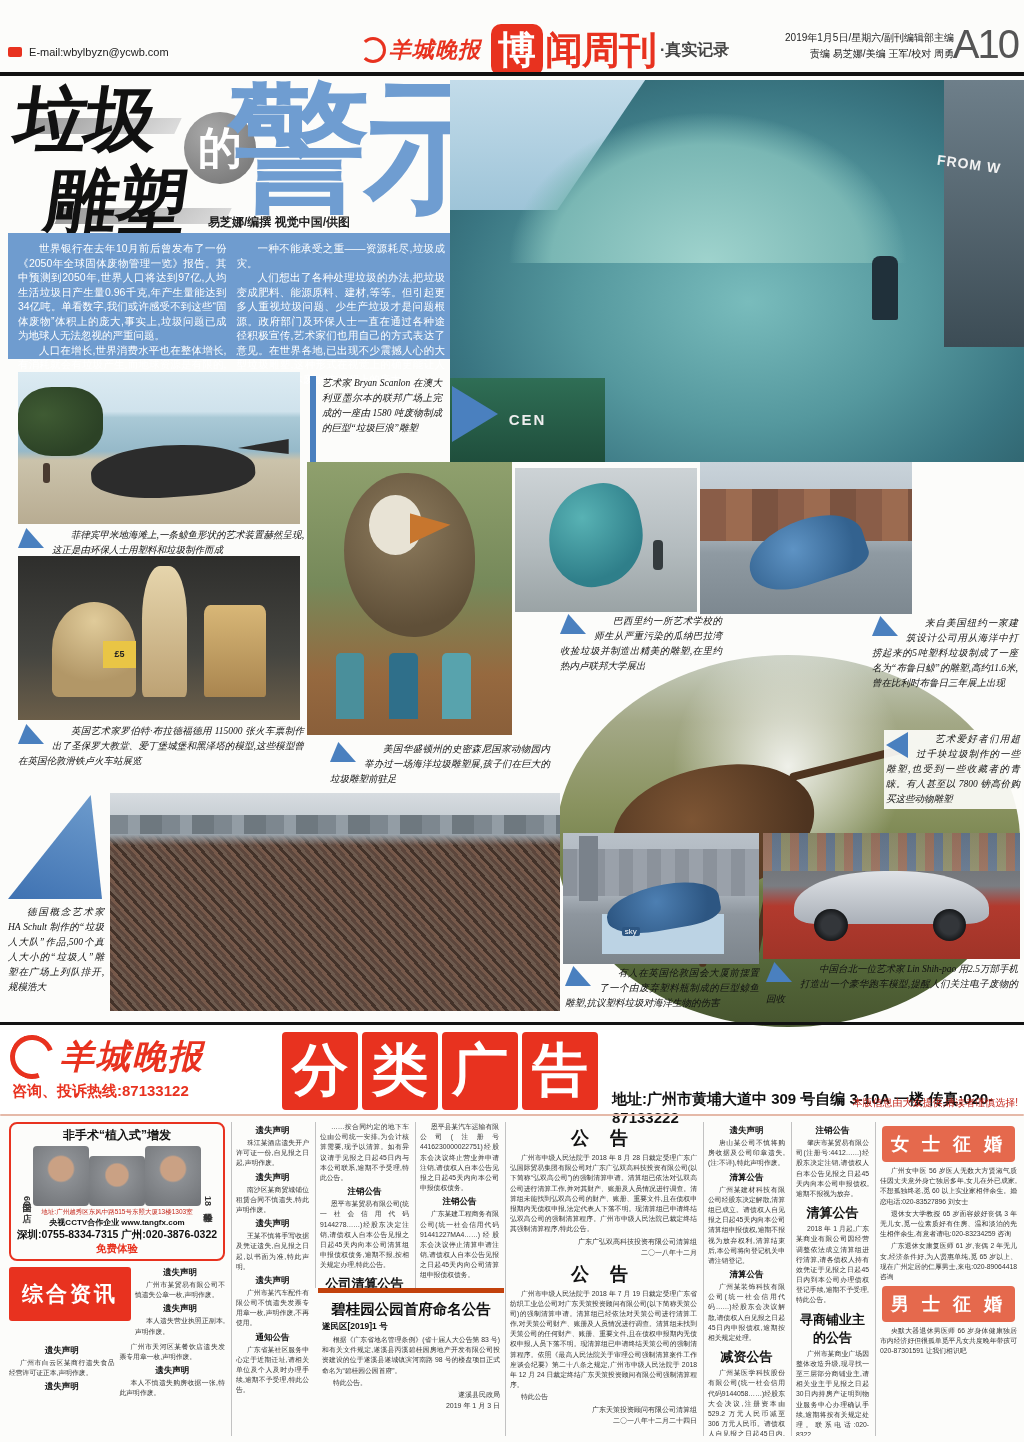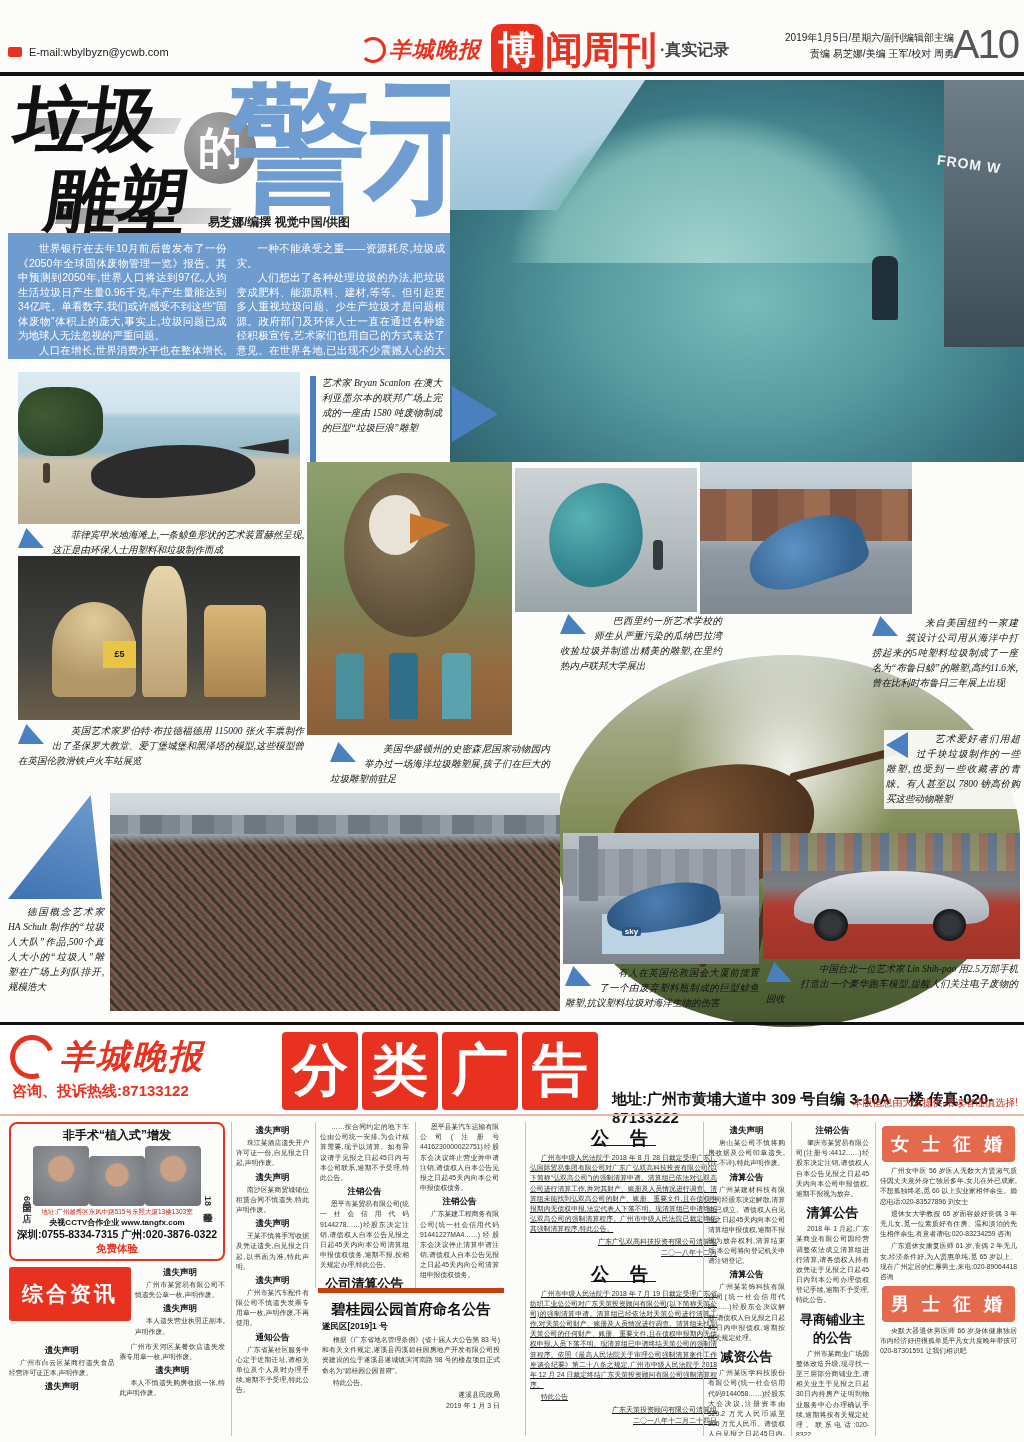--- a/index.html
+++ b/index.html
@@ -96,21 +96,21 @@
     background:
       linear-gradient(180deg,#d7dce0 0%,#c4cbd1 14%,#9aa4ac 19%,rgba(0,0,0,0) 24%),
       repeating-linear-gradient(48deg,#5c463c 0 3px,#76594a 3px 6px,#433229 6px 9px,#6d5a4e 9px 12px),
       #5c463c;}
   #ph-army .skyline{left:0;top:10%;width:100%;height:9%;background:repeating-linear-gradient(90deg,#7d878f 0 18px,#939da5 18px 30px,#6e787f 30px 52px);}
   #ph-london{left:563px;top:833px;width:196px;height:131px;background:linear-gradient(180deg,#b9c1c9 0%,#a6aeb6 48%,#8e969e 62%,#7d858c 100%);}
   #ph-london .parl{left:0;top:12%;width:100%;height:36%;background:repeating-linear-gradient(90deg,#8b929b 0 14px,#9aa1aa 14px 28px);}
   #ph-london .ben{left:8%;top:2%;width:10%;height:50%;background:#7a828b;}
   #ph-london .base{left:20%;top:62%;width:62%;height:30%;background:#bcd3e4;}
   #ph-london .whale{left:22%;top:40%;width:58%;height:34%;background:radial-gradient(circle at 45% 35%,#4d7fb2,#2d5682 75%);border-radius:65% 55% 35% 50%;transform:rotate(-10deg);}
-  #ph-london .skytag{left:30%;top:72%;color:#fff;background:#2d5682;font-size:8px;font-weight:bold;padding:0 3px;border-radius:2px;font-style:normal;}
+  #ph-london .skytag{left:30%;top:72%;color:#fff;background:#2d5682;font-size:8px;font-weight:normal;padding:0 3px;border-radius:2px;font-style:normal;}
   #ph-car{left:763px;top:833px;width:257px;height:126px;background:linear-gradient(180deg,#63666a 0%,#7a7d82 42%,#b23a2e 58%,#a03428 100%);}
   #ph-car .body{left:12%;top:30%;width:76%;height:42%;background:linear-gradient(180deg,#dfe2e6,#aab0b8);border-radius:46% 46% 12% 12%/70% 70% 20% 20%;}
   #ph-car .w1,#ph-car .w2{top:60%;width:13%;height:26%;background:radial-gradient(circle,#33363a 40%,#16181a 70%);border-radius:50%;}
   #ph-car .w1{left:20%;} #ph-car .w2{left:66%;}
   #ph-car .confetti{left:0;top:0;width:100%;height:30%;background:repeating-linear-gradient(90deg,rgba(233,120,60,.35) 0 9px,rgba(90,140,200,.3) 9px 18px,rgba(220,210,90,.3) 18px 27px);}
   .big-tri{left:8px;top:795px;width:94px;height:104px;background:linear-gradient(200deg,#6e9ccd,#3f72b2);clip-path:polygon(88% 0,100% 100%,0 100%);}
 
   .rule-bottom{left:0;top:1022px;width:100%;height:3px;background:#111;}
 
   
@@ -206,20 +206,21 @@
       <p>人们想出了各种处理垃圾的办法,把垃圾变成肥料、能源原料、建材,等等。但引起更多人重视垃圾问题、少生产垃圾才是问题根源。政府部门及环保人士一直在通过各种途径积极宣传,艺术家们也用自己的方式表达了意见。在世界各地,已出现不少震撼人心的大型垃圾雕塑,这种形式在视觉上的确更能让人们意识到“固体废物”在体积上的庞大。</p>
     </div>
   </div>
 
   <div class="ph" id="ph-main">
     <div class="sky"></div>
     <div class="crest"></div>
     <div class="bldg"></div>
     <div class="fromw">FROM W</div>
     <div class="man"></div>
+    <div class="cont">CEN</div>
   </div>
 
   <div class="ph" id="ph-beach">
     <div class="trees"></div>
     <div class="whale"></div>
     <div class="tail"></div>
     <div class="kid"></div>
   </div>
 
   <div class="ph" id="ph-bird">
@@ -402,21 +403,21 @@
     </div>
   <div class="clcol" style="left:415px;width:88px;">
       <div class="cl-p">恩平县某汽车运输有限公司(注册号4416230000022751)经股东会决议终止营业并申请注销,请债权人自本公告见报之日起45天内向本公司申报债权债务。</div>
       <div class="cl-h">注销公告</div>
       <div class="cl-p">广东某建工程商务有限公司(统一社会信用代码91441227MA4……)经股东会决议停止清算申请注销,请债权人自本公告见报之日起45天内向公司清算组申报债权债务。</div>
       <div class="cl-bigh">债权债务申报公告</div>
       <div class="cl-p">本公司因发展需要拟歇业,为免除债权债务纠纷,请与本公司有业务往来的单位及个人于本公告见报之日起45天内到本公司办理债权债务手续,逾期不办视为自动放弃。</div>
       <div class="cl-p">联系人:梁小姐</div>
       <div class="cl-p">联系电话:1380237……</div>
     </div>
-  <div class="clcol" style="left:525px;width:196px;text-decoration:underline;">
+  <div class="clcol" style="left:505px;width:196px;">
       <div class="cl-bigh2">公 告</div>
       <div class="cl-p">广州市中级人民法院于 2018 年 8 月 28 日裁定受理广东广弘国际贸易集团有限公司对广东广弘双高科技投资有限公司(以下简称“弘双高公司”)的强制清算申请。清算组已依法对弘双高公司进行清算工作,并对其财产、账册及人员情况进行调查。清算组未能找到弘双高公司的财产、账册、重要文件,且在债权申报期内无债权申报,法定代表人下落不明。现清算组已申请终结弘双高公司的强制清算程序。广州市中级人民法院已裁定终结其强制清算程序,特此公告。</div>
       <div class="cl-sign">广东广弘双高科技投资有限公司清算组</div>
       <div class="cl-sign">二〇一八年十二月</div>
       <div class="cl-bigh2">公 告</div>
       <div class="cl-p">广州市中级人民法院于 2018 年 7 月 19 日裁定受理广东省纺织工业总公司对广东天策投资顾问有限公司(以下简称天策公司)的强制清算申请。清算组已经依法对天策公司进行清算工作,对天策公司财产、账册及人员情况进行调查。清算组未找到天策公司的任何财产、账册、重要文件,且在债权申报期内无债权申报,人员下落不明。现清算组已申请终结天策公司的强制清算程序。依照《最高人民法院关于审理公司强制清算案件工作座谈会纪要》第二十八条之规定,广州市中级人民法院于 2018 年 12 月 24 日裁定终结广东天策投资顾问有限公司强制清算程序。</div>
       <div class="cl-p">特此公告</div>
       <div class="cl-sign">广东天策投资顾问有限公司清算组</div>
       <div class="cl-sign">二〇一八年十二月二十四日</div>
     </div>

